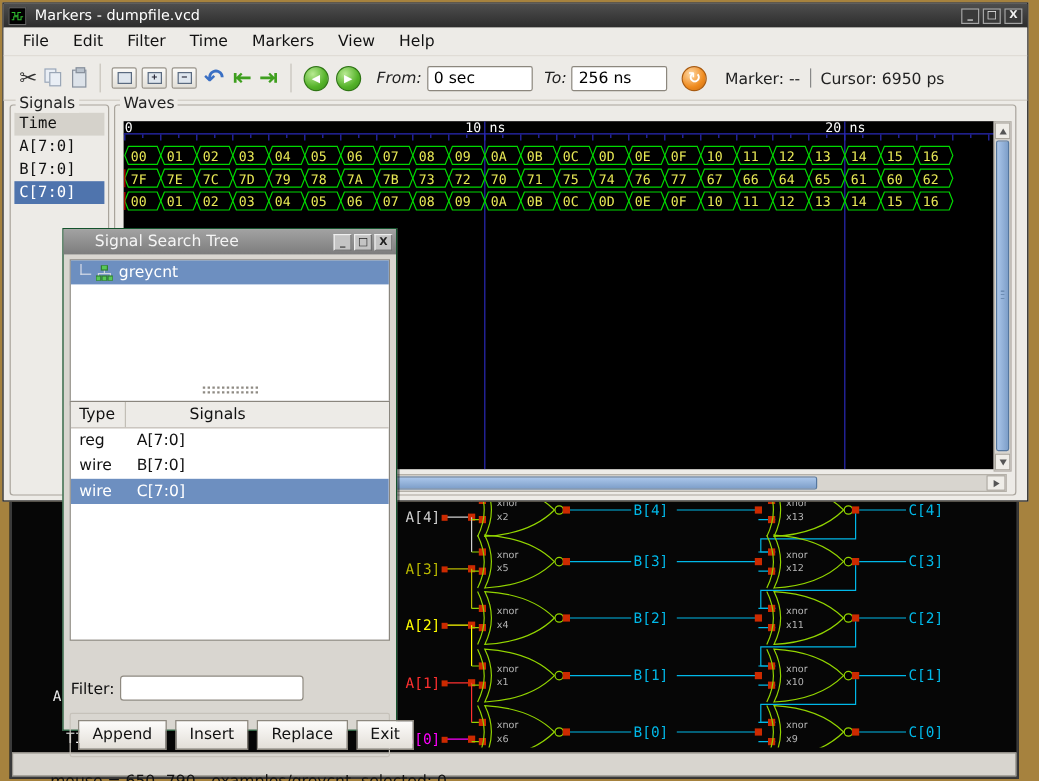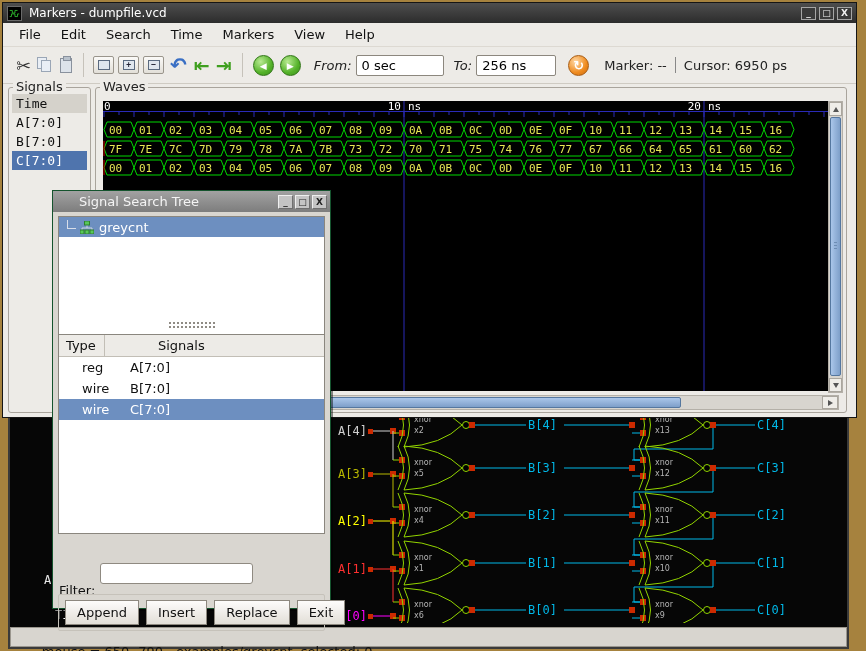--- a/index.html
+++ b/index.html
@@ -100,25 +100,25 @@
   .tree-branch { width:9px; height:9px; border-left:1px solid #d8dde8; border-bottom:1px solid #d8dde8; margin:0 4px 6px 2px; }
   .tree-ico { margin-right:5px; }
   .splitter { position:absolute; top:106px; left:0; right:0; height:9px; display:flex; justify-content:center; }
   .splitter i { display:block; width:46px; height:6px; border-top:2px dotted #8f8b84; border-bottom:2px dotted #8f8b84; }
   .dlg-table { position:absolute; left:1px; right:1px; top:118px; height:200px; background:#fff; border:1px solid #8a867e;
     font-size:13px; color:#111; overflow:hidden; }
   .thead { display:flex; background:#edebe7; border-bottom:1px solid #c2beb6; height:22px;gap:44px; }
   .th-type { width:46px; padding:3px 0 0 7px; border-right:1px solid #c2beb6; }
   .th-sig { flex:1; padding:3px 0 0 9px; }
   .tr { display:flex; height:21px; padding-top:3px; }
-  .td-type { width:46px; padding-left:7px;margin-left:16px; }
+  .td-type { width:46px; padding-left:7px; }
   .td-sig { flex:1; padding-left:9px; }
   .tr.sel { background:#6d8fc0; color:#fff; }
   .filter-row { position:absolute; top:347px; left:2px; right:0; height:24px; font-size:13px; color:#111; }
-  .filter-row label { display:inline-block; margin-top:20px; }
+  .filter-row label { display:inline-block; margin-top:4px; }
   .filter-input { position:absolute; left:41px; top:0; width:153px; height:21px; border:1px solid #8f8a81;
     border-radius:3px; font:13px "DejaVu Sans",sans-serif; padding:0 4px; background:#fff; }
   .btn-frame { position:absolute; left:1px; right:1px; top:378px; height:37px; border:1px solid #c6c2ba;
     border-radius:2px; display:flex; align-items:center; padding-left:6px; gap:7px; }
   .dlg-btn { height:25px; padding:0 11px; background:linear-gradient(#fdfcfb,#e2ded7); border:1px solid #8d887f;
     border-radius:0; font:13px "DejaVu Sans",sans-serif; color:#111; }
 </style>
 </head>
 <body>
 
@@ -302,21 +302,21 @@
       </svg>
       <span class="title-text">Markers - dumpfile.vcd</span>
       <span class="win-btn">_</span>
       <span class="win-btn">□</span>
       <span class="win-btn">X</span>
     </div>
 
     <div class="menubar">
         <span class="menu-item">File</span>
         <span class="menu-item">Edit</span>
-        <span class="menu-item">Search</span>
+        <span class="menu-item">Filter</span>
         <span class="menu-item">Time</span>
         <span class="menu-item">Markers</span>
         <span class="menu-item">View</span>
         <span class="menu-item">Help</span>
       </div>
 
     <div class="toolbar">
       <span class="ticon">✂</span>
       <span class="icon-copy">
           <i></i>

